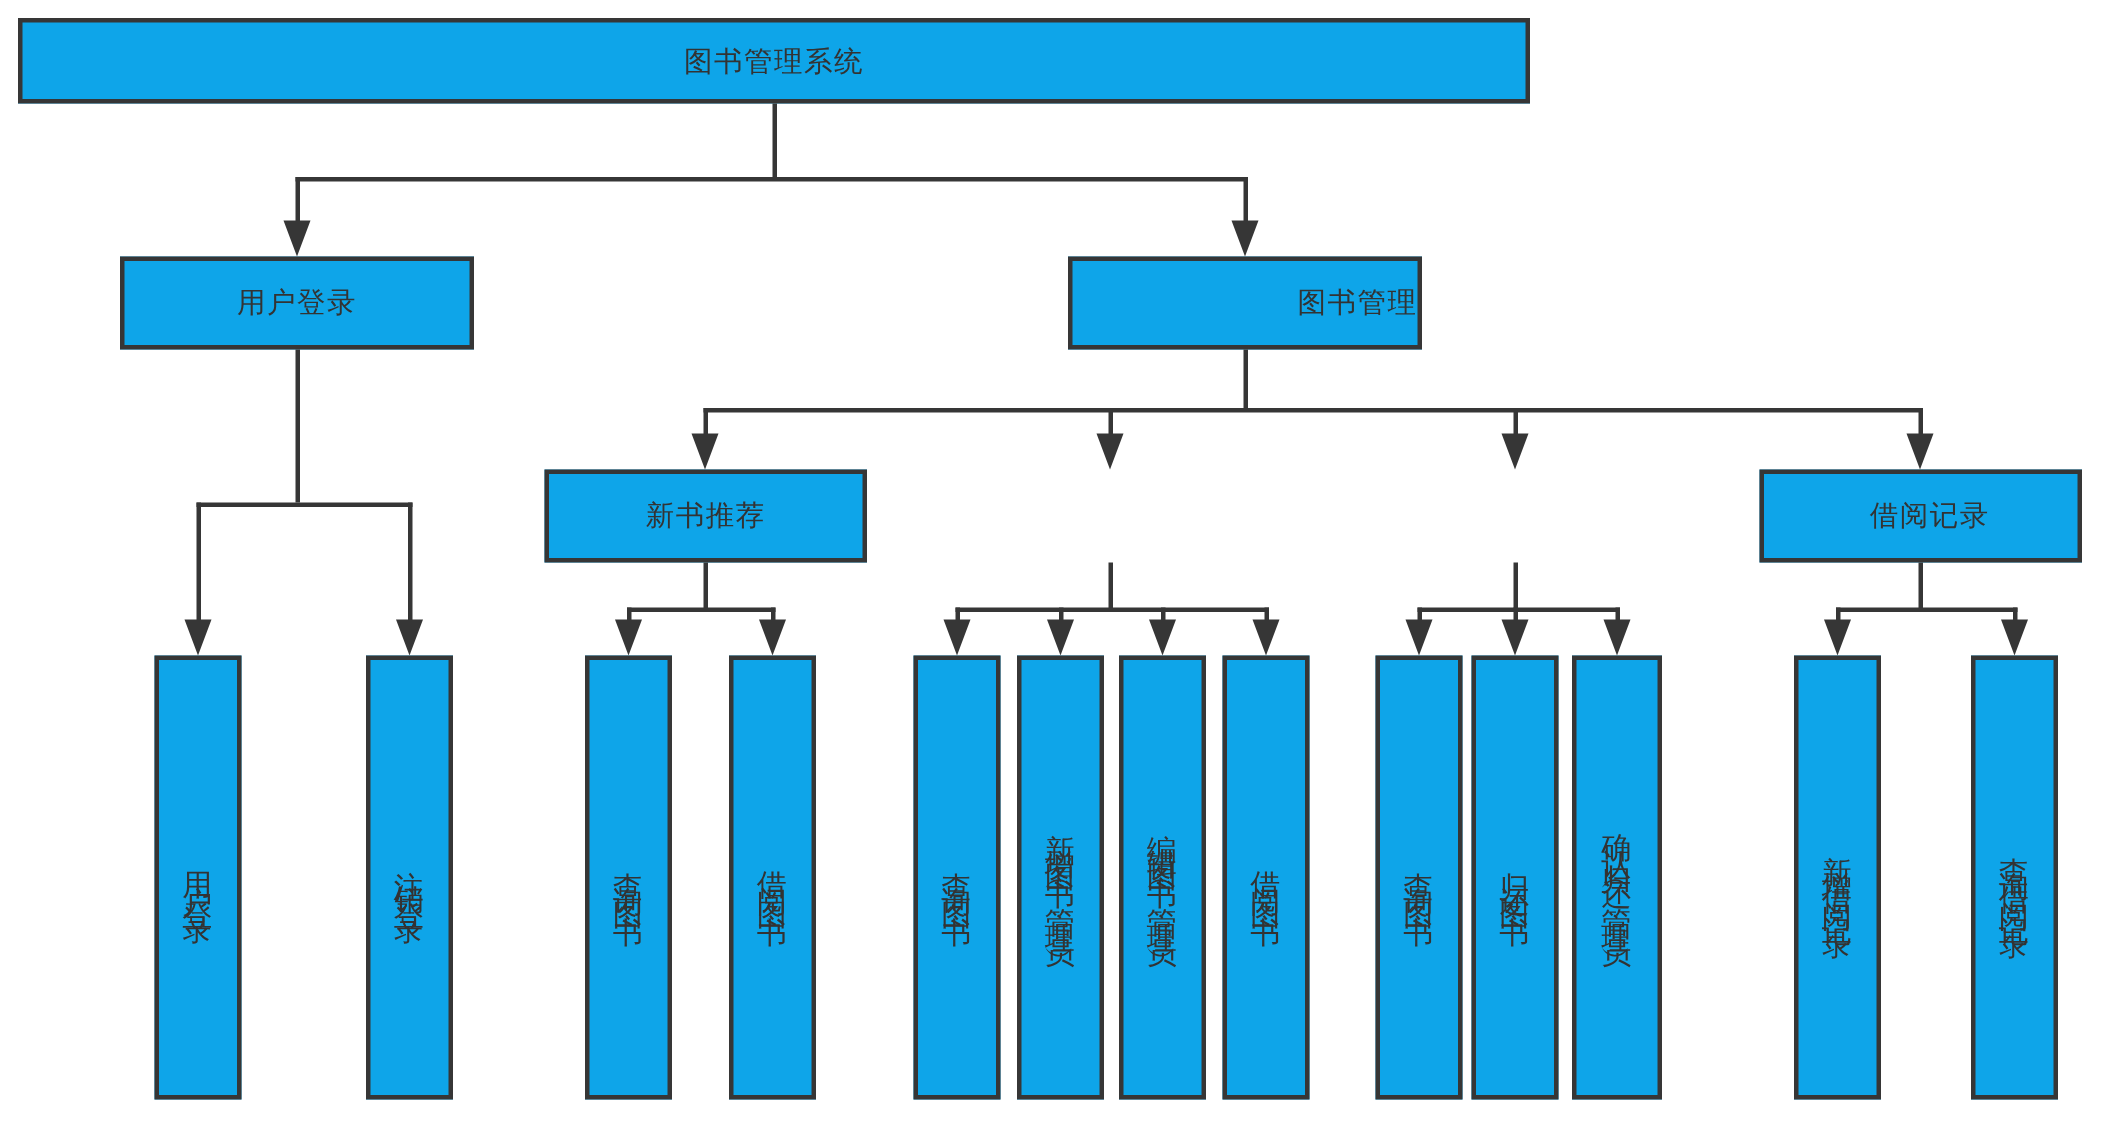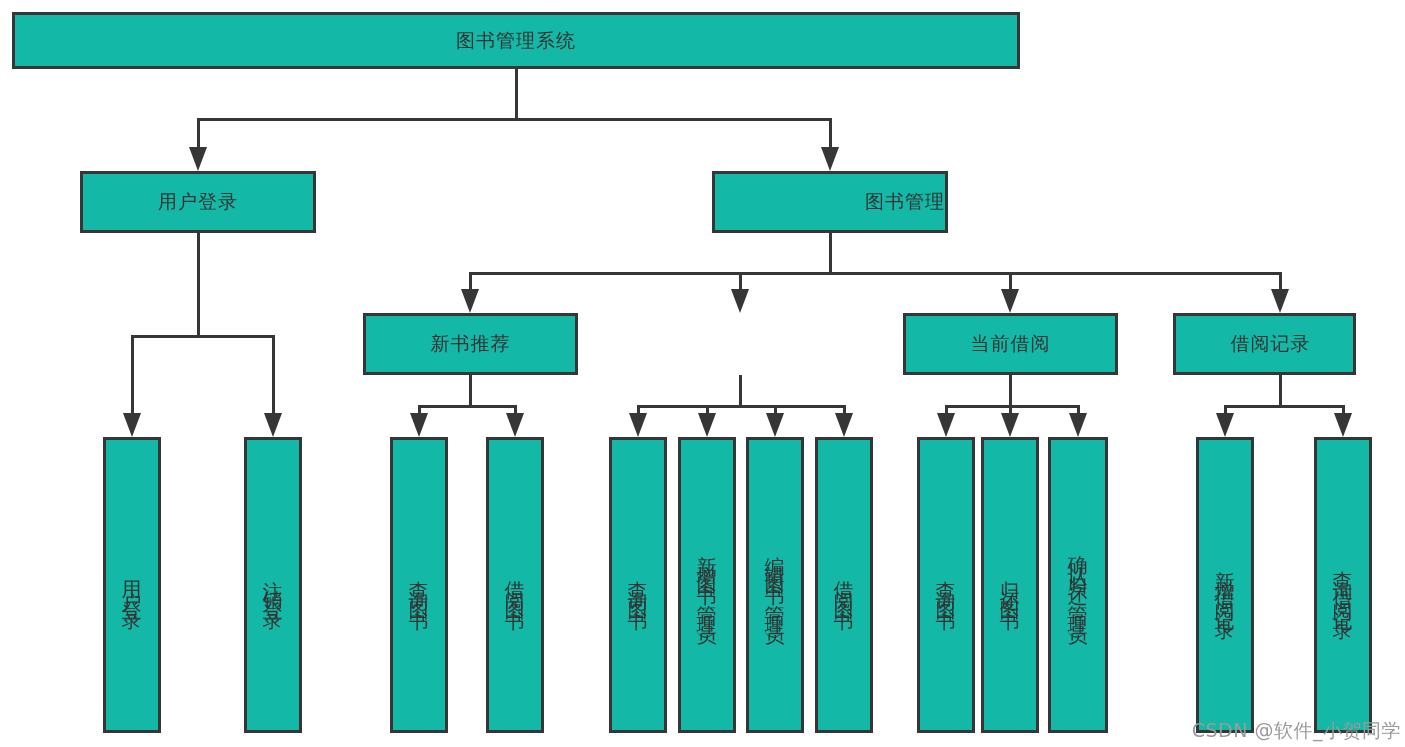--- a/index.html
+++ b/index.html
@@ -12,21 +12,21 @@
     width: 1405px;
     height: 747px;
     background: #ffffff;
     overflow: hidden;
   }
   
   .node {
     position: absolute;
     box-sizing: border-box;
     border: 3px solid #363636;
-    background: #14b8a6;
+    background: #0ea5e9;
     display: flex;
     align-items: center;
     justify-content: center;
     color: #333333;
     font-size: 19px;
     letter-spacing: 1px;
   }
   .leaf { font-size: 20px; }
   .vtext {
     writing-mode: vertical-rl;
@@ -71,25 +71,22 @@
 
   <div class="node" style="left:712px; top:171px; width:236px; height:62px;justify-content:flex-end;">
     <span>图书管理</span>
   </div>
 
   <div class="node" style="left:363px; top:313px; width:215px; height:62px;">
     <span>新书推荐</span>
   </div>
 
 
-  <div class="node" style="left:903px; top:313px; width:215px; height:62px;">
-    <span>当前借阅</span>
-  </div>
 
-  <div class="node" style="left:1173px; top:313px; width:183px; height:62px;padding-left:12px;">
+  <div class="node" style="left:1173px; top:313px; width:215px; height:62px;padding-left:12px;">
     <span>借阅记录</span>
   </div>
 
   <div class="node leaf" style="left:103px; top:437px; width:58px; height:296px;">
     <span class="vtext">用户登录</span>
   </div>
   <div class="node leaf" style="left:244px; top:437px; width:58px; height:296px;">
     <span class="vtext">注销登录</span>
   </div>
 
@@ -182,15 +179,14 @@
   <div class="arrow" style="left:1001px; top:413px;"></div>
   <div class="arrow" style="left:1069px; top:413px;"></div>
 
   <div class="vl" style="left:1278.5px; top:375px; height:32px;"></div>
   <div class="hl" style="left:1223.5px; top:405px; width:121px;"></div>
   <div class="vl" style="left:1223.5px; top:405px; height:10px;"></div>
   <div class="vl" style="left:1341.5px; top:405px; height:10px;"></div>
   <div class="arrow" style="left:1216px; top:413px;"></div>
   <div class="arrow" style="left:1334px; top:413px;"></div>
 
-  <div class="watermark">CSDN @软件_小贺同学</div>
 
 </div>
 
 </body></html>

